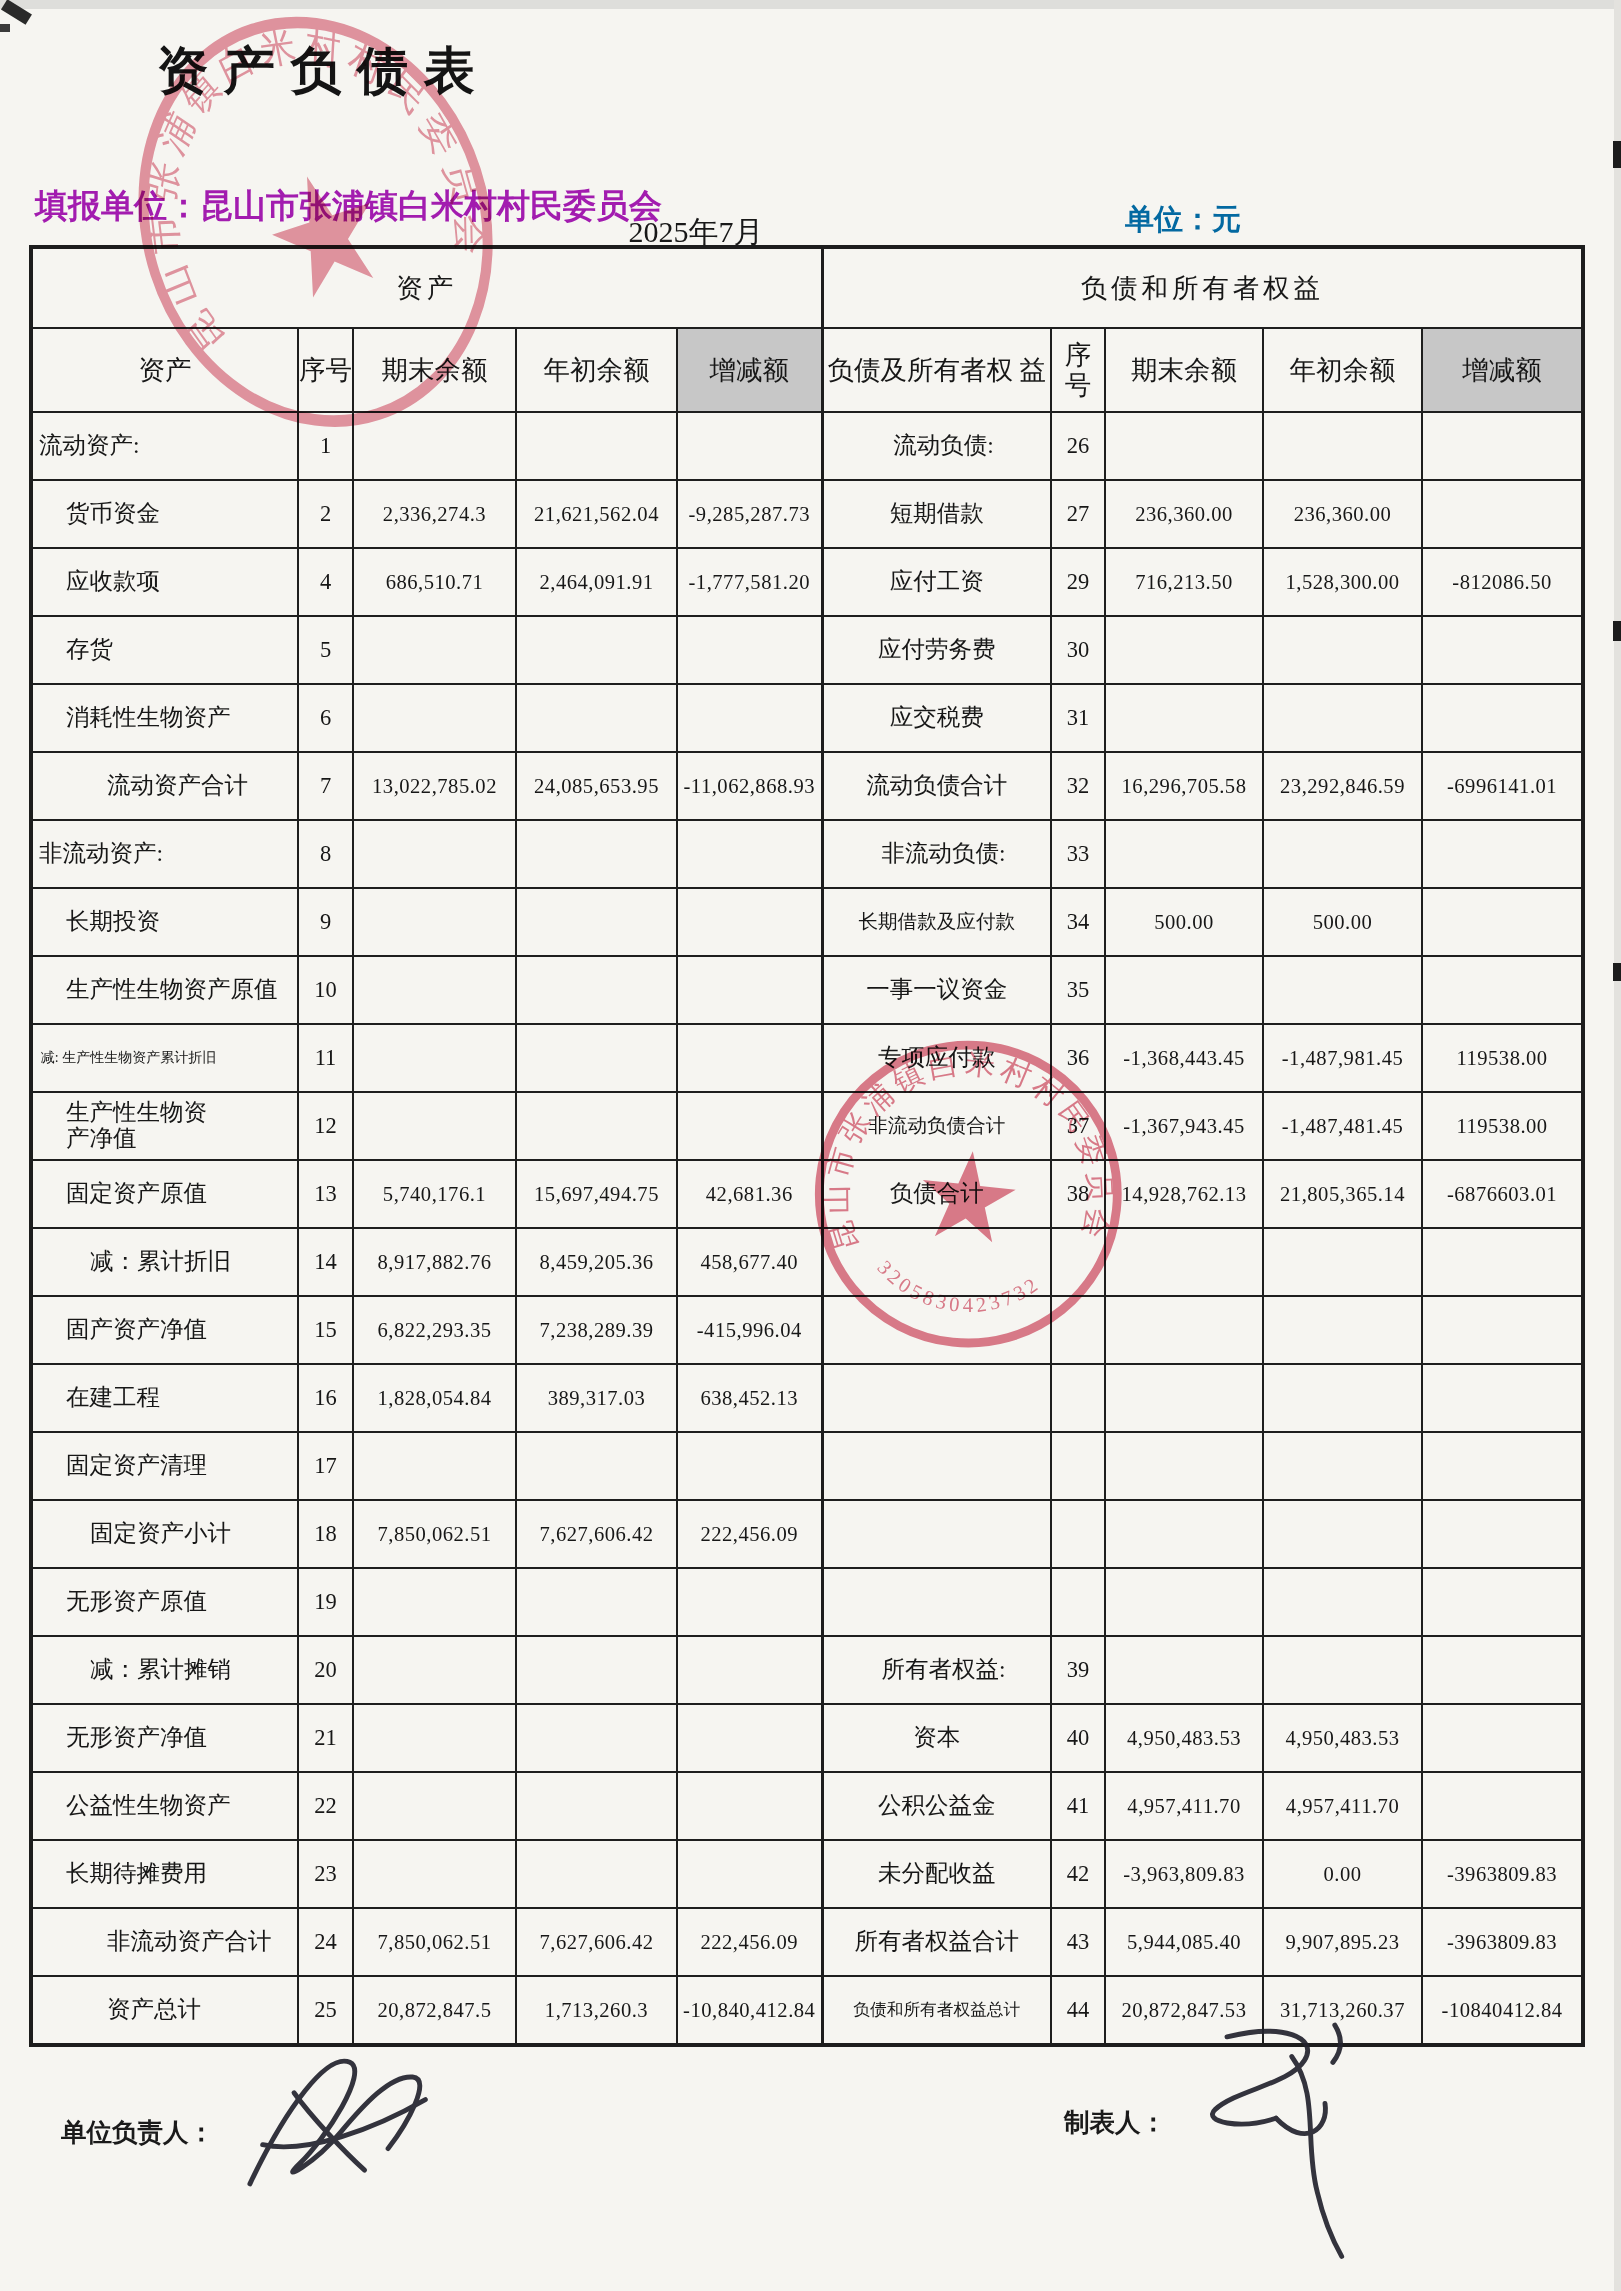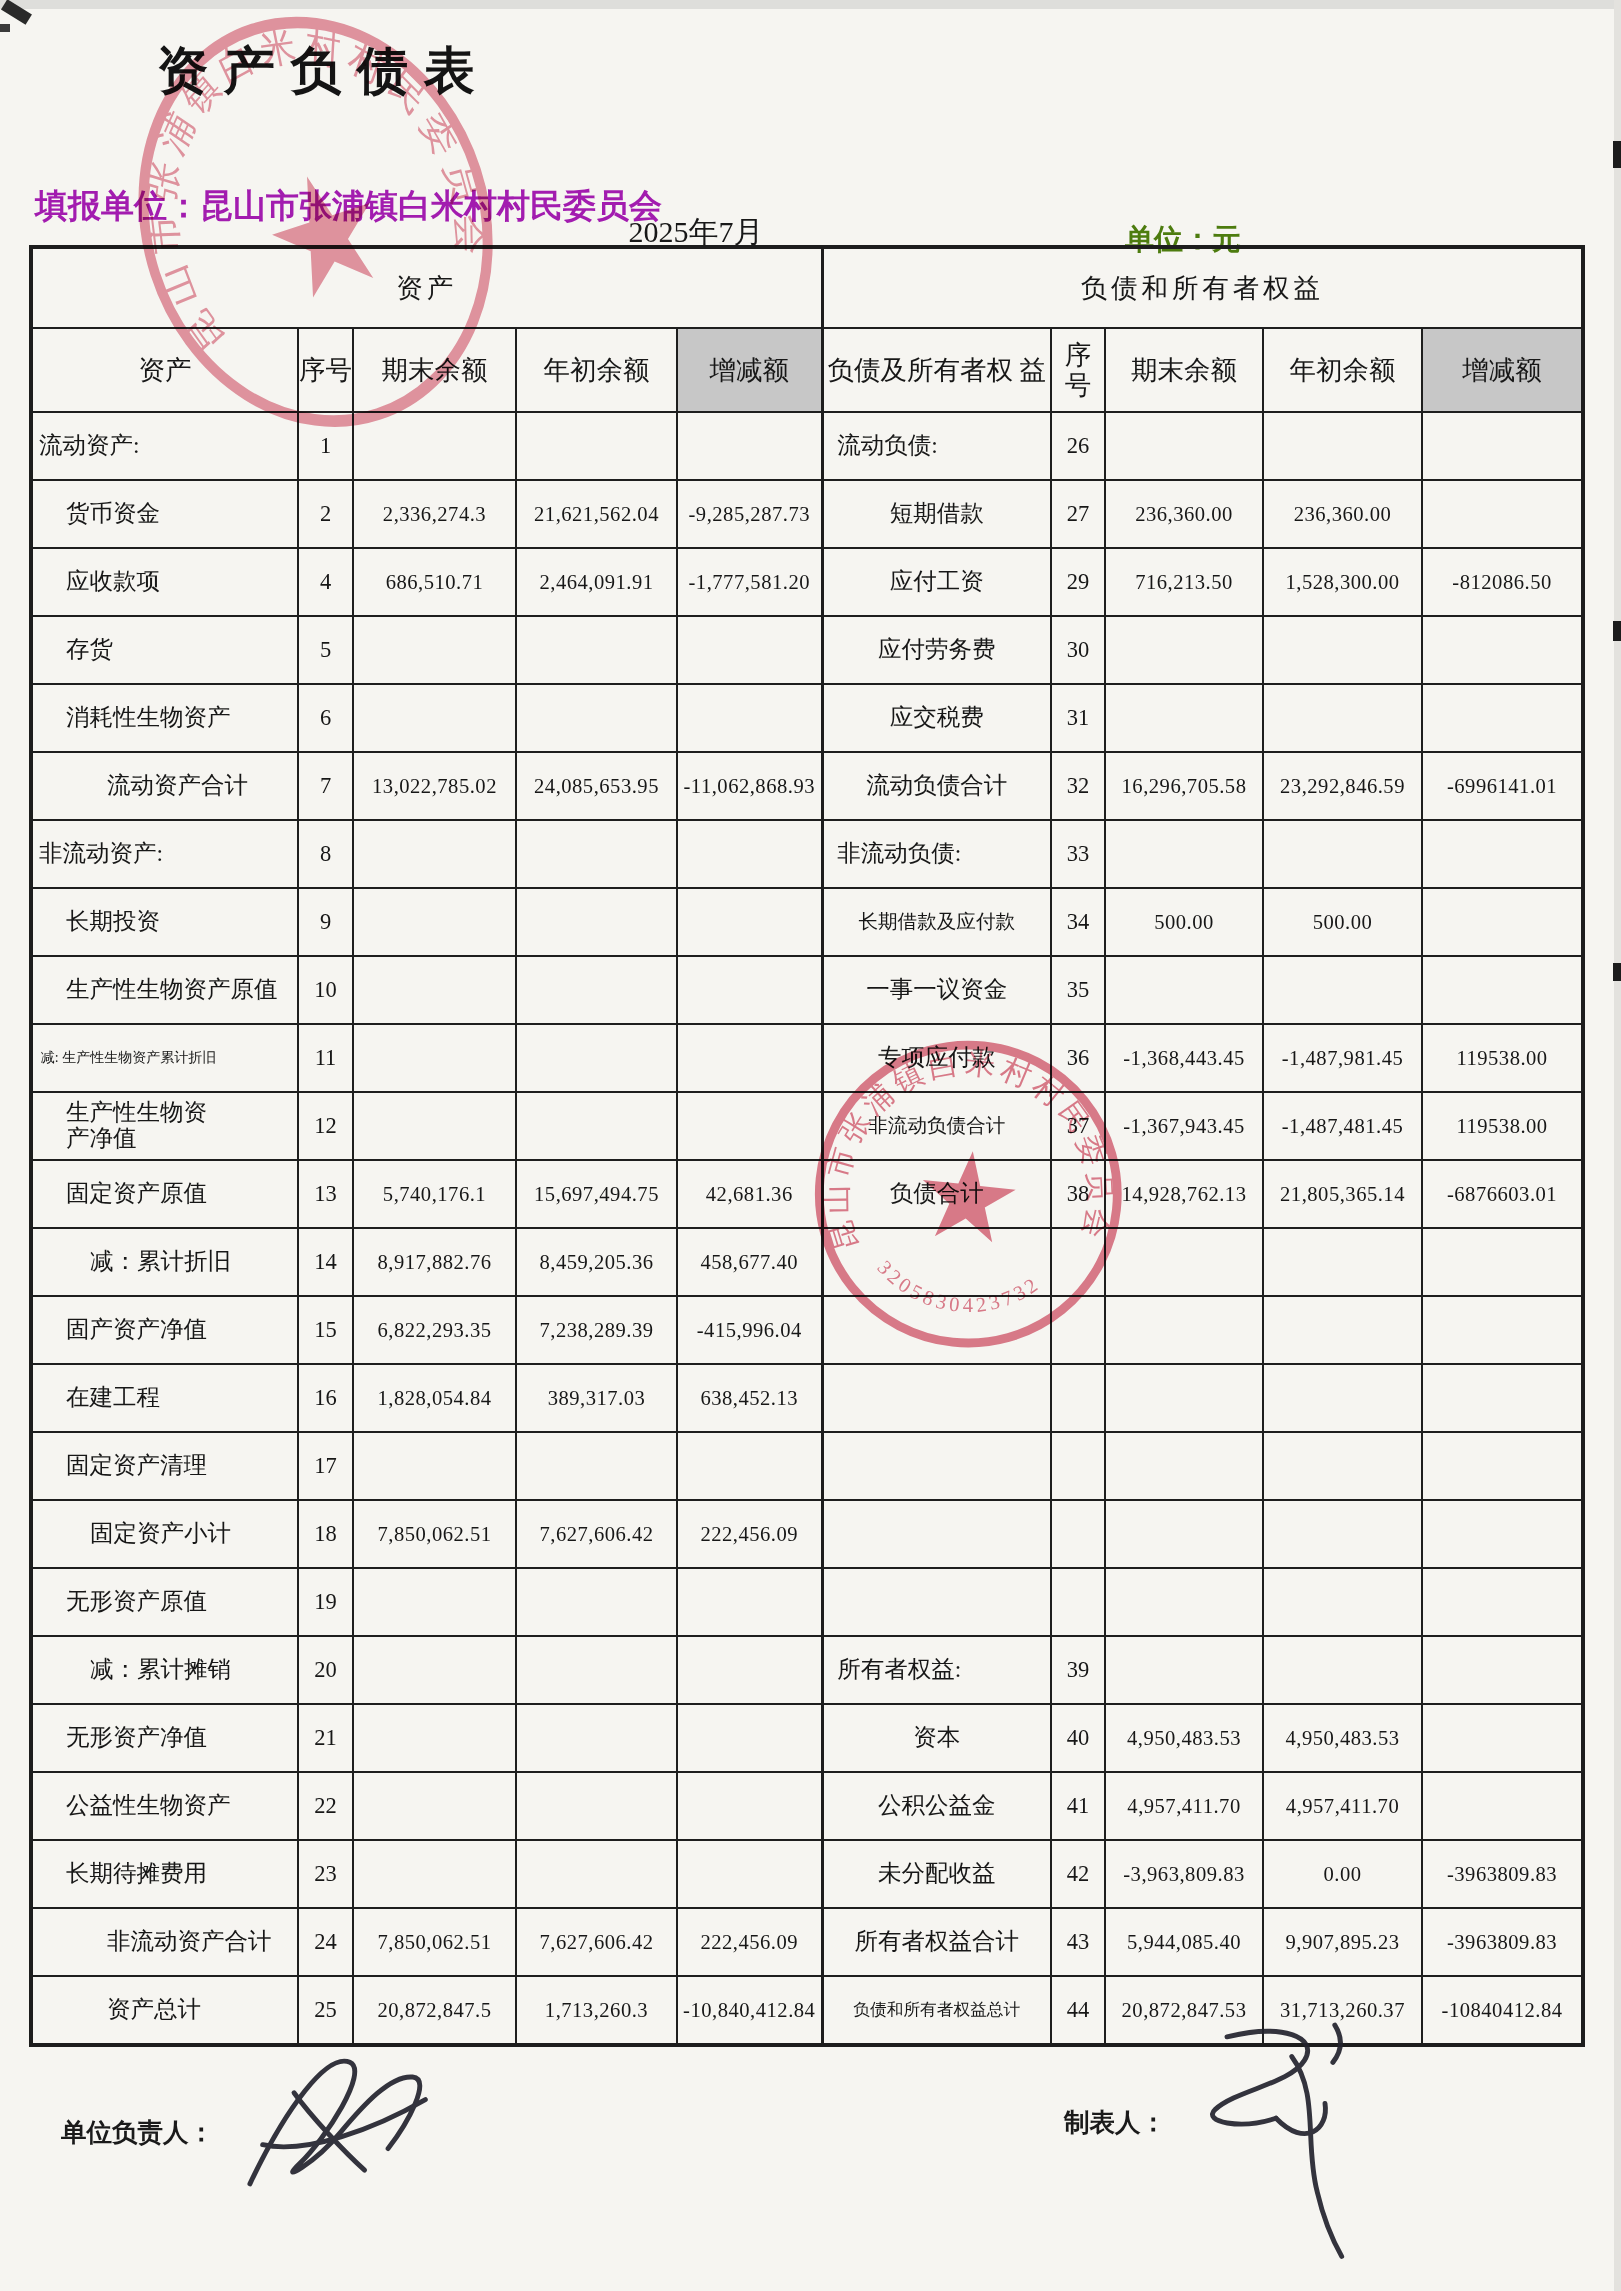--- a/index.html
+++ b/index.html
@@ -21,21 +21,21 @@
   }
   .report-unit{
     position:absolute;left:35px;top:184px;width:639px;
     font-size:33px;font-weight:bold;line-height:1.35;color:#a21caf;
   }
   .period{
     position:absolute;left:549px;top:212px;width:294px;text-align:center;
     font-size:30px;color:#181818;
   }
   .unit-label{
-    position:absolute;left:1125px;top:220px;font-size:29px;font-weight:bold;color:#4d7c0f;
+    position:absolute;left:1125px;top:200px;font-size:29px;font-weight:bold;color:#0369a1;
   }
 
   table.sheet{
     position:absolute;left:29px;top:245px;width:1551px;
     border-collapse:collapse;table-layout:fixed;
     border:4.9px solid #1d1d1d;
   }
   .sheet th,.sheet td{
     border:2px solid #1e1e1e;padding:0;overflow:hidden;white-space:nowrap;
     background:transparent;font-weight:normal;
@@ -48,21 +48,21 @@
 
   .sheet tbody td{height:66px;}
   td.lbl{font-size:23.5px;text-align:left;white-space:normal;line-height:1.1;}
   td.l-cat{padding-left:5.9px;}
   td.l-item{padding-left:33px;}
   td.l-item2{padding-left:57px;}
   td.l-total{padding-left:74px;}
   td.l-xs{font-size:14px;padding-left:7.8px;}
   td.l-wrap{padding-right:76px;}
   td.rlbl{font-size:23.5px;text-align:center;white-space:normal;line-height:1.1;}
-  td.r-cat{text-align:left;padding-left:13.7px;}
+  td.r-cat{text-align:center;padding-left:13.7px;}
   td.r-sm{font-size:19.6px;}
   td.r-xs{font-size:16.7px;}
   td.no{font-size:22.5px;text-align:center;}
   td.num{font-size:20.6px;text-align:center;letter-spacing:0.5px;}
 
   .footer-label{position:absolute;font-size:25.5px;font-weight:bold;color:#1a1a1a;}
   .overlay{position:absolute;left:0;top:0;pointer-events:none;}
   .stamp{mix-blend-mode:multiply;}
 </style>
 </head>

